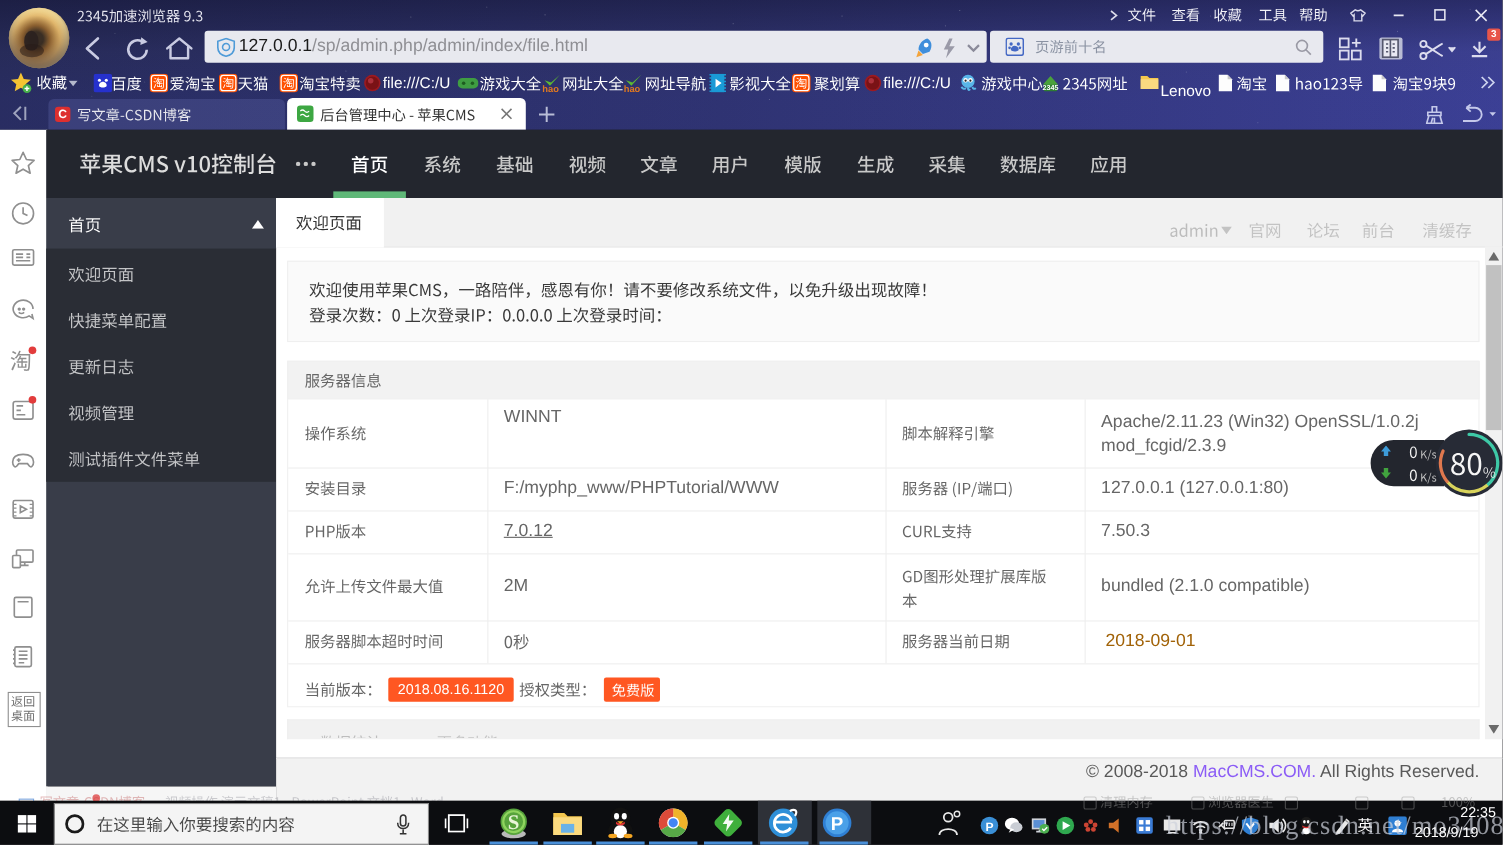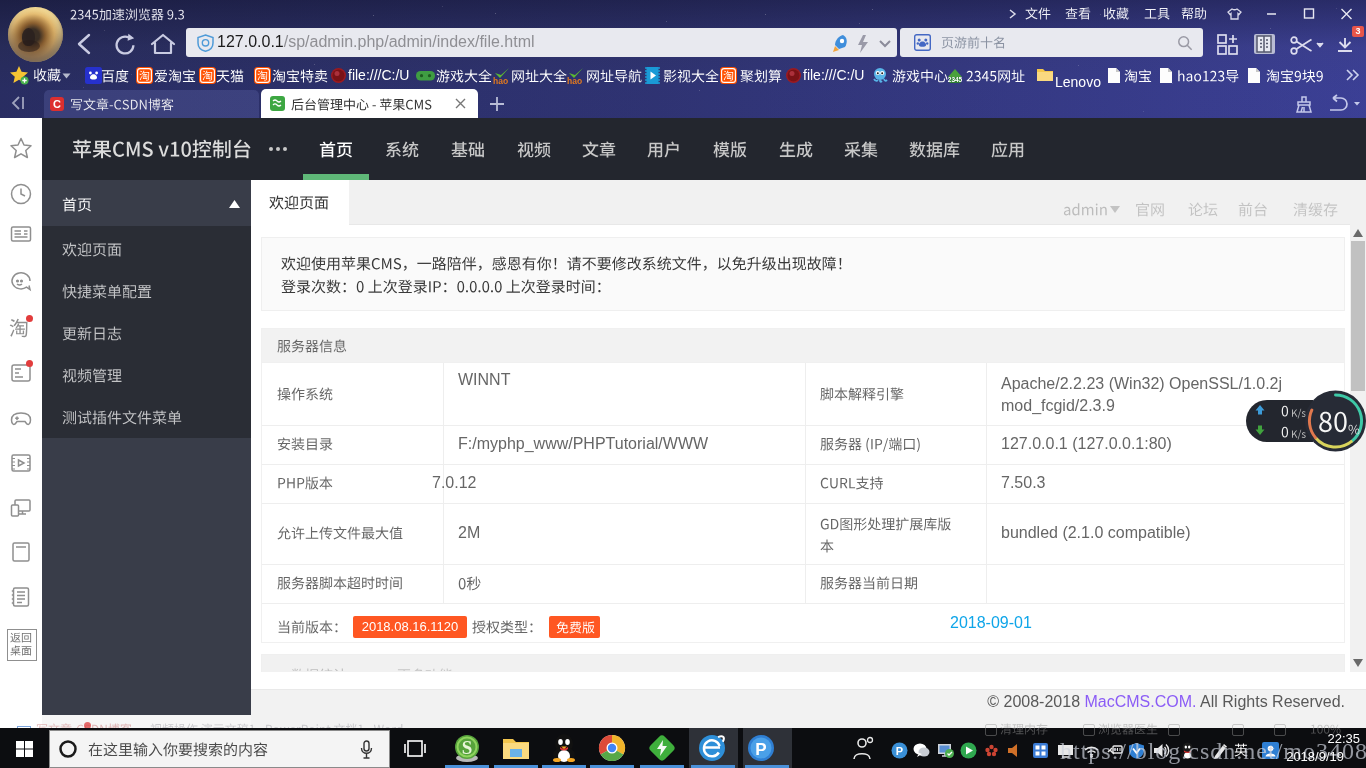--- a/index.html
+++ b/index.html
@@ -1048,21 +1048,21 @@
 <svg style="position:absolute;left:820.0px;top:387.0px;overflow:visible" width="84" height="14" viewBox="0 0 84 14">
     <g fill="#666">
       <use href="#r811A" xlink:href="#r811A" transform="translate(0.0 12.3) scale(0.01400)"></use>
       <use href="#r672C" xlink:href="#r672C" transform="translate(14.0 12.3) scale(0.01400)"></use>
       <use href="#r89E3" xlink:href="#r89E3" transform="translate(28.0 12.3) scale(0.01400)"></use>
       <use href="#r91CA" xlink:href="#r91CA" transform="translate(42.0 12.3) scale(0.01400)"></use>
       <use href="#r5F15" xlink:href="#r5F15" transform="translate(56.0 12.3) scale(0.01400)"></use>
       <use href="#r64CE" xlink:href="#r64CE" transform="translate(70.0 12.3) scale(0.01400)"></use>
     </g>
   </svg>
-<div style="position:absolute;left:1001px;top:376px;font:16px/1.0 'Liberation Sans',sans-serif;letter-spacing:0;color:#666;white-space:nowrap;">Apache/2.2.23 (Win32) OpenSSL/1.0.2j</div>
+<div style="position:absolute;left:1001px;top:376px;font:16px/1.0 'Liberation Sans',sans-serif;letter-spacing:0;color:#666;white-space:nowrap;">Apache/2.11.23 (Win32) OpenSSL/1.0.2j</div>
 <div style="position:absolute;left:1001px;top:398px;font:16px/1.0 'Liberation Sans',sans-serif;letter-spacing:0;color:#666;white-space:nowrap;">mod_fcgid/2.3.9</div>
 <svg style="position:absolute;left:277.0px;top:437.0px;overflow:visible" width="56" height="14" viewBox="0 0 56 14">
     <g fill="#666">
       <use href="#r5B89" xlink:href="#r5B89" transform="translate(0.0 12.3) scale(0.01400)"></use>
       <use href="#r88C5" xlink:href="#r88C5" transform="translate(14.0 12.3) scale(0.01400)"></use>
       <use href="#r76EE" xlink:href="#r76EE" transform="translate(28.0 12.3) scale(0.01400)"></use>
       <use href="#r5F55" xlink:href="#r5F55" transform="translate(42.0 12.3) scale(0.01400)"></use>
     </g>
   </svg>
 <div style="position:absolute;left:458px;top:436px;font:16px/1.0 'Liberation Sans',sans-serif;letter-spacing:0;color:#666;white-space:nowrap;">F:/myphp_www/PHPTutorial/WWW</div>
@@ -1083,21 +1083,21 @@
 <div style="position:absolute;left:1001px;top:436px;font:16px/1.0 'Liberation Sans',sans-serif;letter-spacing:0;color:#666;white-space:nowrap;">127.0.0.1 (127.0.0.1:80)</div>
 <svg style="position:absolute;left:277.0px;top:476.0px;overflow:visible" width="56" height="14" viewBox="0 0 56 14">
     <g fill="#666">
       <use href="#r50" xlink:href="#r50" transform="translate(0.0 12.3) scale(0.01400)"></use>
       <use href="#r48" xlink:href="#r48" transform="translate(8.9 12.3) scale(0.01400)"></use>
       <use href="#r50" xlink:href="#r50" transform="translate(19.1 12.3) scale(0.01400)"></use>
       <use href="#r7248" xlink:href="#r7248" transform="translate(27.9 12.3) scale(0.01400)"></use>
       <use href="#r672C" xlink:href="#r672C" transform="translate(41.9 12.3) scale(0.01400)"></use>
     </g>
   </svg>
-<div style="position:absolute;left:432px;top:475px;font:16px/1.0 'Liberation Sans',sans-serif;letter-spacing:0;color:#666;white-space:nowrap;">7.0.12</div>
+<div style="position:absolute;left:458px;top:475px;font:16px/1.0 'Liberation Sans',sans-serif;letter-spacing:0;color:#666;white-space:nowrap;text-decoration:underline;">7.0.12</div>
 <svg style="position:absolute;left:820.0px;top:476.0px;overflow:visible" width="64" height="14" viewBox="0 0 64 14">
     <g fill="#666">
       <use href="#r43" xlink:href="#r43" transform="translate(0.0 12.3) scale(0.01400)"></use>
       <use href="#r55" xlink:href="#r55" transform="translate(8.9 12.3) scale(0.01400)"></use>
       <use href="#r52" xlink:href="#r52" transform="translate(19.0 12.3) scale(0.01400)"></use>
       <use href="#r4C" xlink:href="#r4C" transform="translate(27.9 12.3) scale(0.01400)"></use>
       <use href="#r652F" xlink:href="#r652F" transform="translate(35.5 12.3) scale(0.01400)"></use>
       <use href="#r6301" xlink:href="#r6301" transform="translate(49.5 12.3) scale(0.01400)"></use>
     </g>
   </svg>
@@ -1159,21 +1159,21 @@
     <g fill="#666">
       <use href="#r670D" xlink:href="#r670D" transform="translate(0.0 12.3) scale(0.01400)"></use>
       <use href="#r52A1" xlink:href="#r52A1" transform="translate(14.0 12.3) scale(0.01400)"></use>
       <use href="#r5668" xlink:href="#r5668" transform="translate(28.0 12.3) scale(0.01400)"></use>
       <use href="#r5F53" xlink:href="#r5F53" transform="translate(42.0 12.3) scale(0.01400)"></use>
       <use href="#r524D" xlink:href="#r524D" transform="translate(56.0 12.3) scale(0.01400)"></use>
       <use href="#r65E5" xlink:href="#r65E5" transform="translate(70.0 12.3) scale(0.01400)"></use>
       <use href="#r671F" xlink:href="#r671F" transform="translate(84.0 12.3) scale(0.01400)"></use>
     </g>
   </svg>
-<div style="position:absolute;left:950px;top:575px;font:16px/1.0 'Liberation Sans',sans-serif;letter-spacing:0;color:#0ea5e9;white-space:nowrap;margin-top:40px;">2018-09-01</div>
+<div style="position:absolute;left:1005px;top:575px;font:16px/1.0 'Liberation Sans',sans-serif;letter-spacing:0;color:#a16207;white-space:nowrap;">2018-09-01</div>
 <svg style="position:absolute;left:277.0px;top:620.0px;overflow:visible" width="70" height="14" viewBox="0 0 70 14">
     <g fill="#666">
       <use href="#r5F53" xlink:href="#r5F53" transform="translate(0.0 12.3) scale(0.01400)"></use>
       <use href="#r524D" xlink:href="#r524D" transform="translate(14.0 12.3) scale(0.01400)"></use>
       <use href="#r7248" xlink:href="#r7248" transform="translate(28.0 12.3) scale(0.01400)"></use>
       <use href="#r672C" xlink:href="#r672C" transform="translate(42.0 12.3) scale(0.01400)"></use>
       <use href="#rFF1A" xlink:href="#rFF1A" transform="translate(56.0 12.3) scale(0.01400)"></use>
     </g>
   </svg>
 <div style="position:absolute;left:353px;top:616px;width:114px;height:22px;background:#ff5722;border-radius:2px;color:#fff;font:13px 'Liberation Sans',sans-serif;text-align:center;line-height:22px;">2018.08.16.1120</div>

